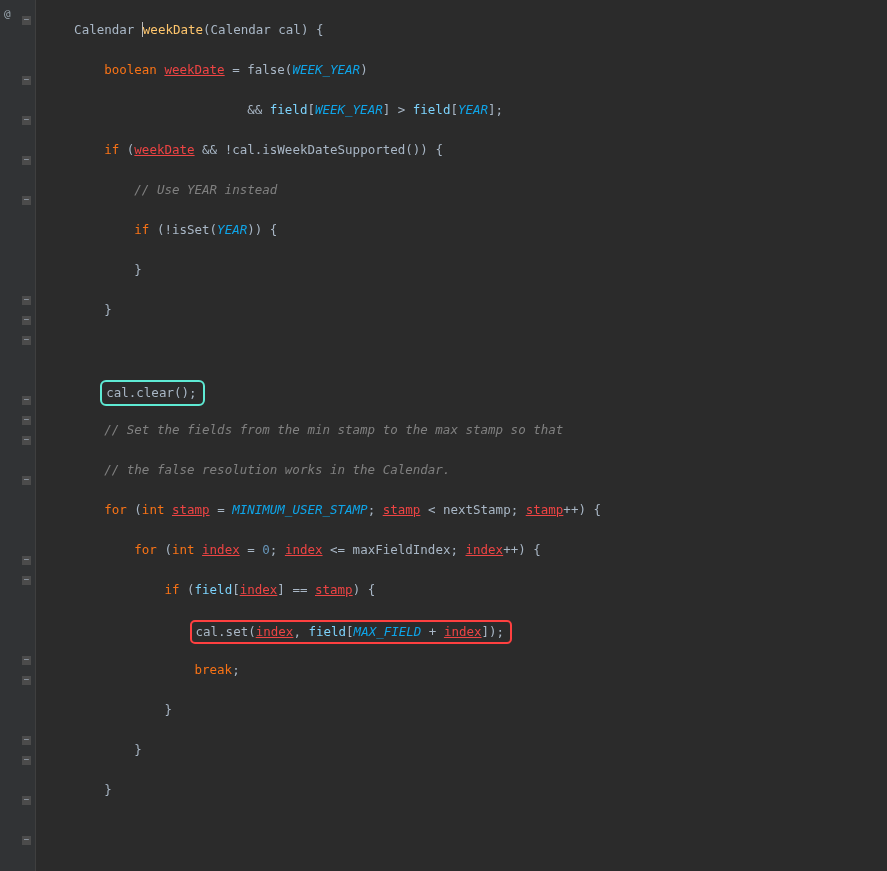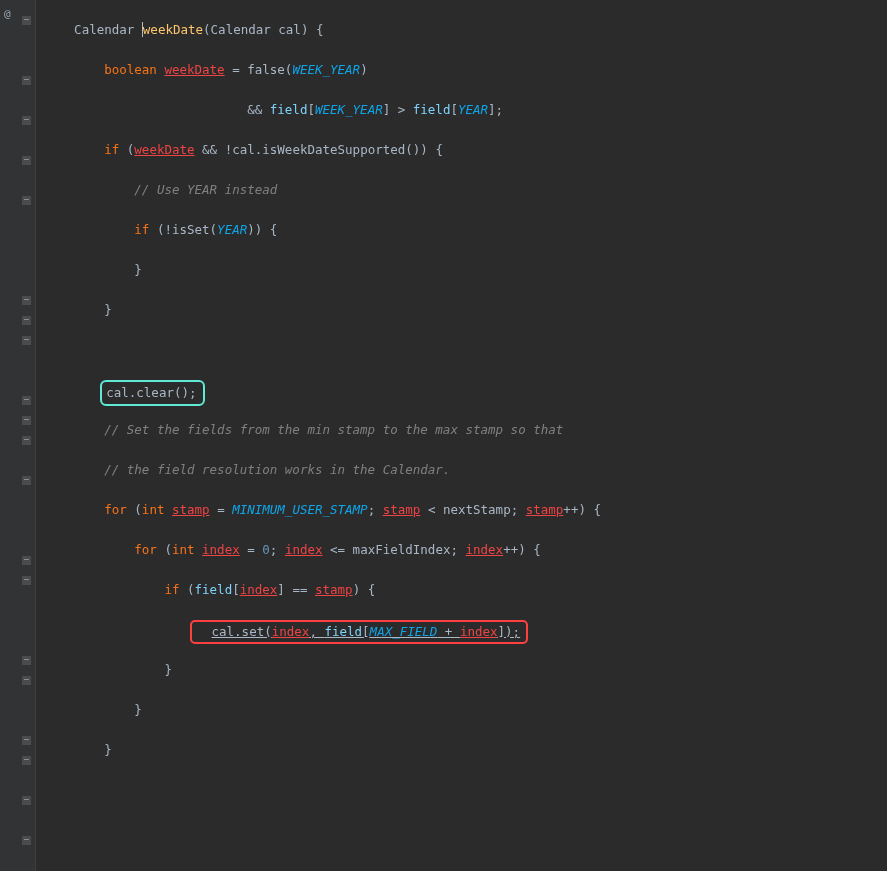--- a/index.html
+++ b/index.html
@@ -57,23 +57,22 @@
     display: inline-block;
     border: 2px solid #5eead4;
     border-radius: 6px;
     padding: 1px 6px 1px 4px;
     margin-left: -4px;
   }
   .hl2 {
     display: inline-block;
     border: 2px solid #ff4040;
     border-radius: 5px;
-    padding: 0px 6px 0px 20px;
+    padding: 0px 6px 0px 4px;
     margin-left: -5px;
-    text-decoration: underline;
   }
 </style>
 </head>
 <body>
 
 <div class="gutter">
   <span class="override-icon">@</span>
   <span class="fold" style="top:16px;">–</span>
   <span class="fold" style="top:76px;">–</span>
   <span class="fold" style="top:116px;">–</span>
@@ -101,25 +100,26 @@
 <div class="line"><span>        </span><span class="kw">boolean</span><span> </span><span class="var-u">weekDate</span><span> = false(</span><span class="const">WEEK_YEAR</span><span>)</span></div>
 <div class="line"><span>                           &amp;&amp; </span><span class="fld">field</span><span>[</span><span class="const">WEEK_YEAR</span><span>] &gt; </span><span class="fld">field</span><span>[</span><span class="const">YEAR</span><span>];</span></div>
 <div class="line"><span>        </span><span class="kw">if</span><span> (</span><span class="var-u">weekDate</span><span> &amp;&amp; !cal.isWeekDateSupported()) {</span></div>
 <div class="line"><span>            </span><span class="com">// Use YEAR instead</span></div>
 <div class="line"><span>            </span><span class="kw">if</span><span> (!isSet(</span><span class="const">YEAR</span><span>)) {</span></div>
 <div class="line"><span>            }</span></div>
 <div class="line"><span>        }</span></div>
 <div class="line"><span></span></div>
 <div class="line"><span>        </span><span class="hl1"><span>cal.clear();</span></span></div>
 <div class="line"><span>        </span><span class="com">// Set the fields from the min stamp to the max stamp so that</span></div>
-<div class="line"><span>        </span><span class="com">// the field resolution works in the Calendar.</span></div>
+<div class="line"><span>        </span><span class="com">// the false resolution works in the Calendar.</span></div>
 <div class="line"><span>        </span><span class="kw">for</span><span> (</span><span class="kw">int</span><span> </span><span class="var-u">stamp</span><span> = </span><span class="const">MINIMUM_USER_STAMP</span><span>; </span><span class="var-u">stamp</span><span> &lt; nextStamp; </span><span class="var-u">stamp</span><span>++) {</span></div>
 <div class="line"><span>            </span><span class="kw">for</span><span> (</span><span class="kw">int</span><span> </span><span class="var-u">index</span><span> = </span><span class="num">0</span><span>; </span><span class="var-u">index</span><span> &lt;= maxFieldIndex; </span><span class="var-u">index</span><span>++) {</span></div>
 <div class="line"><span>                </span><span class="kw">if</span><span> (</span><span class="fld">field</span><span>[</span><span class="var-u">index</span><span>] == </span><span class="var-u">stamp</span><span>) {</span></div>
 <div class="line"><span>                    </span><span class="hl2"><span>cal.set(</span><span class="var-u">index</span><span>, </span><span class="fld">field</span><span>[</span><span class="const">MAX_FIELD</span><span> + </span><span class="var-u">index</span><span>]);</span></span></div>
+<div class="line"><span>                    </span><span class="kw">break</span><span>;</span></div>
 <div class="line"><span>                }</span></div>
 <div class="line"><span>            }</span></div>
 <div class="line"><span>        }</span></div>
 
 
 
 
 
 
 

